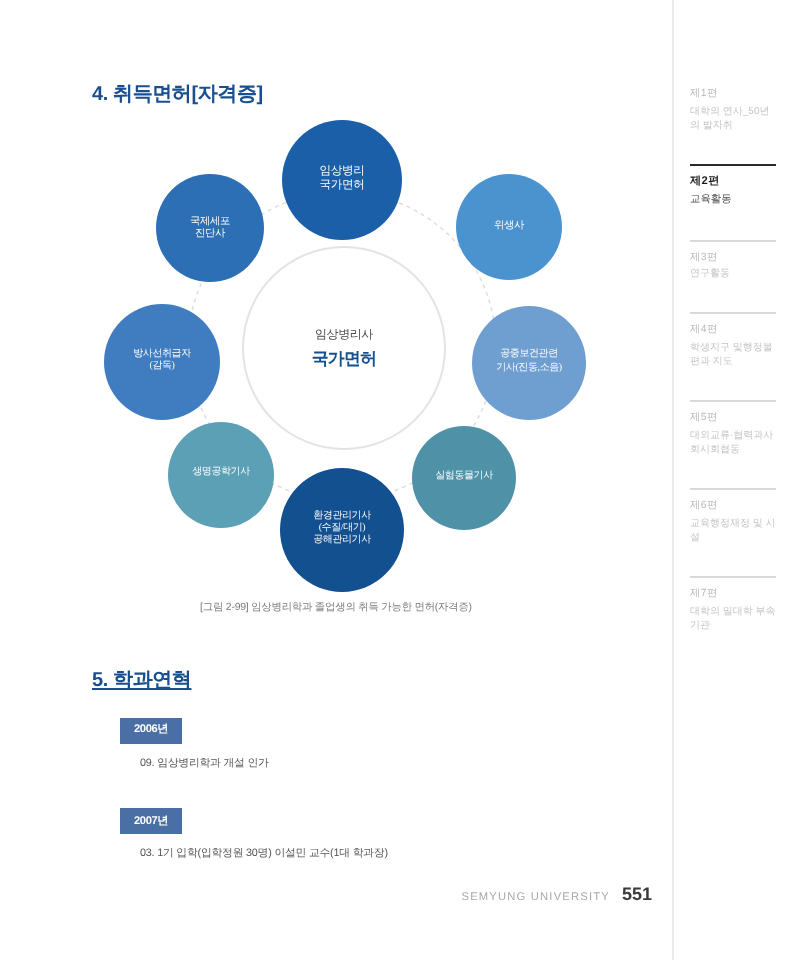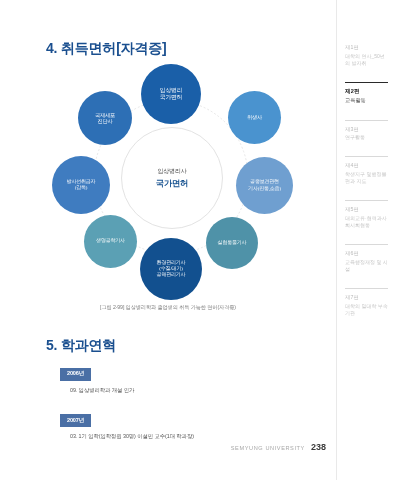--- a/index.html
+++ b/index.html
@@ -78,28 +78,29 @@
     position: absolute;
     left: 0;
     top: 0;
     width: 336px;
     height: 480px;
     box-sizing: border-box;
     padding: 40px 26px 0 46px;
   }
 
   .sec-heading {
-    font-size: 14px;
+    font-size: 10px;
     font-weight: bold;
     color: #1a4f8f;
     letter-spacing: -0.2px;
     margin: 0 0 6px 0;
   }
   .sec-heading.second {
     margin-top: 4px;
+    text-decoration: underline;
   }
 
   
   .diagram {
     position: relative;
     width: 262px;
     height: 236px;
     margin: 2px 0 0 -6px;
     font-family: Liberation Serif, serif;
   }
@@ -305,16 +306,16 @@
         </div>
         <div class="side-item">
           <span class="side-num">제7편</span>
           <span class="side-label"><span>대학의 밀</span><span>대학 부속기관</span></span>
         </div>
       </div>
   </div>
 
   <div class="footer">
     <span class="footer-brand">SEMYUNG UNIVERSITY</span>
-    <span class="footer-page">238</span>
+    <span class="footer-page">551</span>
   </div>
 
 </div>
 
 </body></html>

